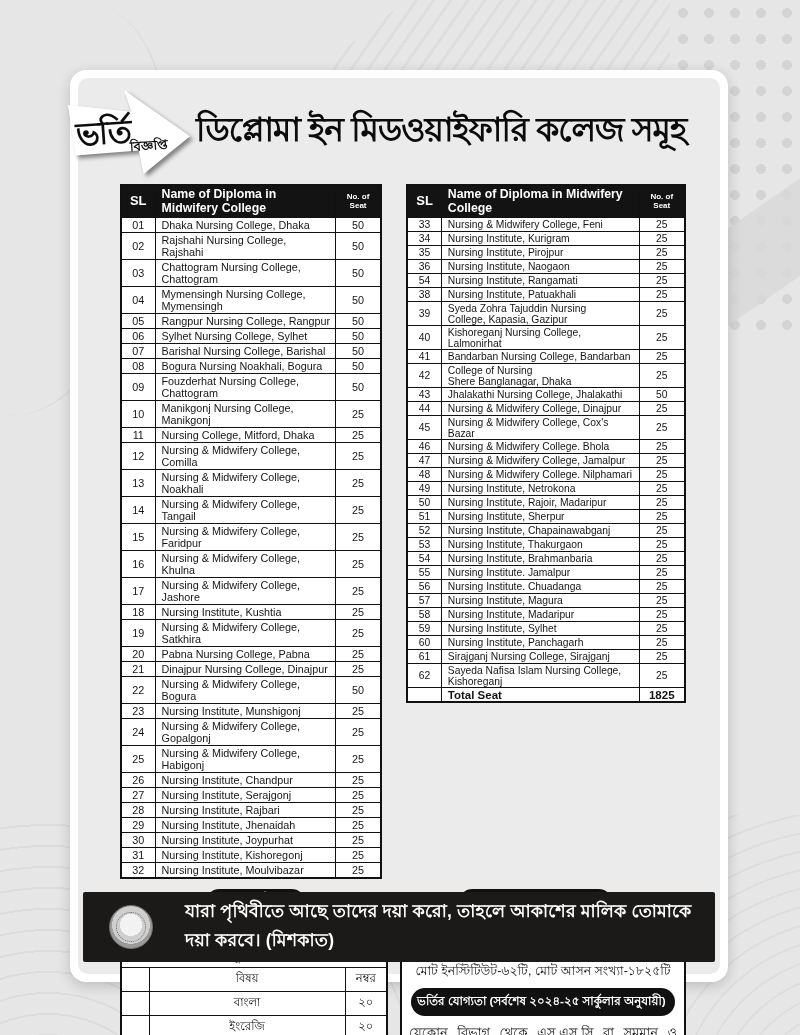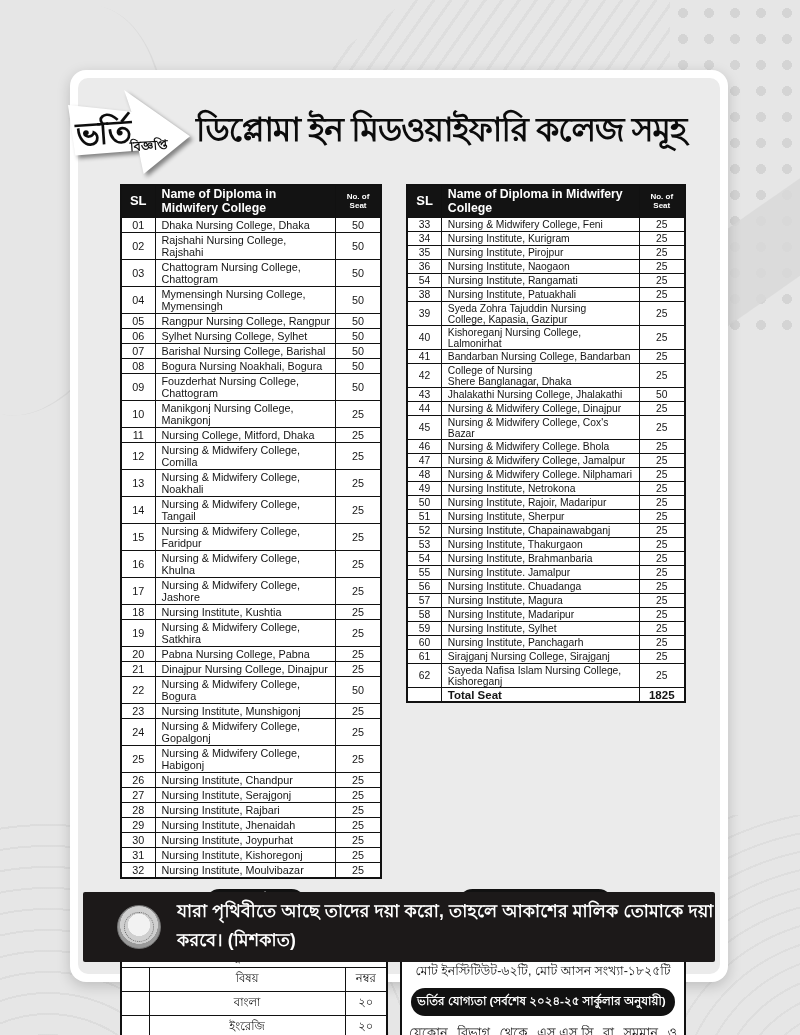--- a/index.html
+++ b/index.html
@@ -125,22 +125,22 @@
   .info-line1 { text-align:center; font-weight:700; font-size:13.5px; margin-bottom:4px; }
   .info-line2 { text-align:center; font-size:12.5px; margin-bottom:6px; }
   .info-pill {
     background:#111; color:#fff; border-radius:14px; text-align:left;
     font-size:11.8px; font-weight:700; padding:4px 6px; margin:0 2px 7px 2px;
   }
   .info-para { font-size:13px; line-height:1.5; text-align:justify; }
   
   .footer-bar {
     position:absolute; left:5px; right:5px; bottom:12px; height:70px;
-    background:#1c1919; display:flex; align-items:center; gap:16px;
-    padding-left:34px; border-radius:2px;
+    background:#1c1919; display:flex; align-items:center; gap:32px;
+    padding-left:26px; border-radius:2px;
   }
   .seal {
     width:44px; height:44px; border-radius:50%;
     background:radial-gradient(circle at 50% 45%, #f2f2f2 0 35%, #cfcfcf 36% 60%, #9a9a9a 61% 100%);
     border:1px solid #777; flex:0 0 auto; position:relative;
   }
   .seal::after {
     content:""; position:absolute; inset:6px; border-radius:50%;
     border:1px dotted #666;
   }

